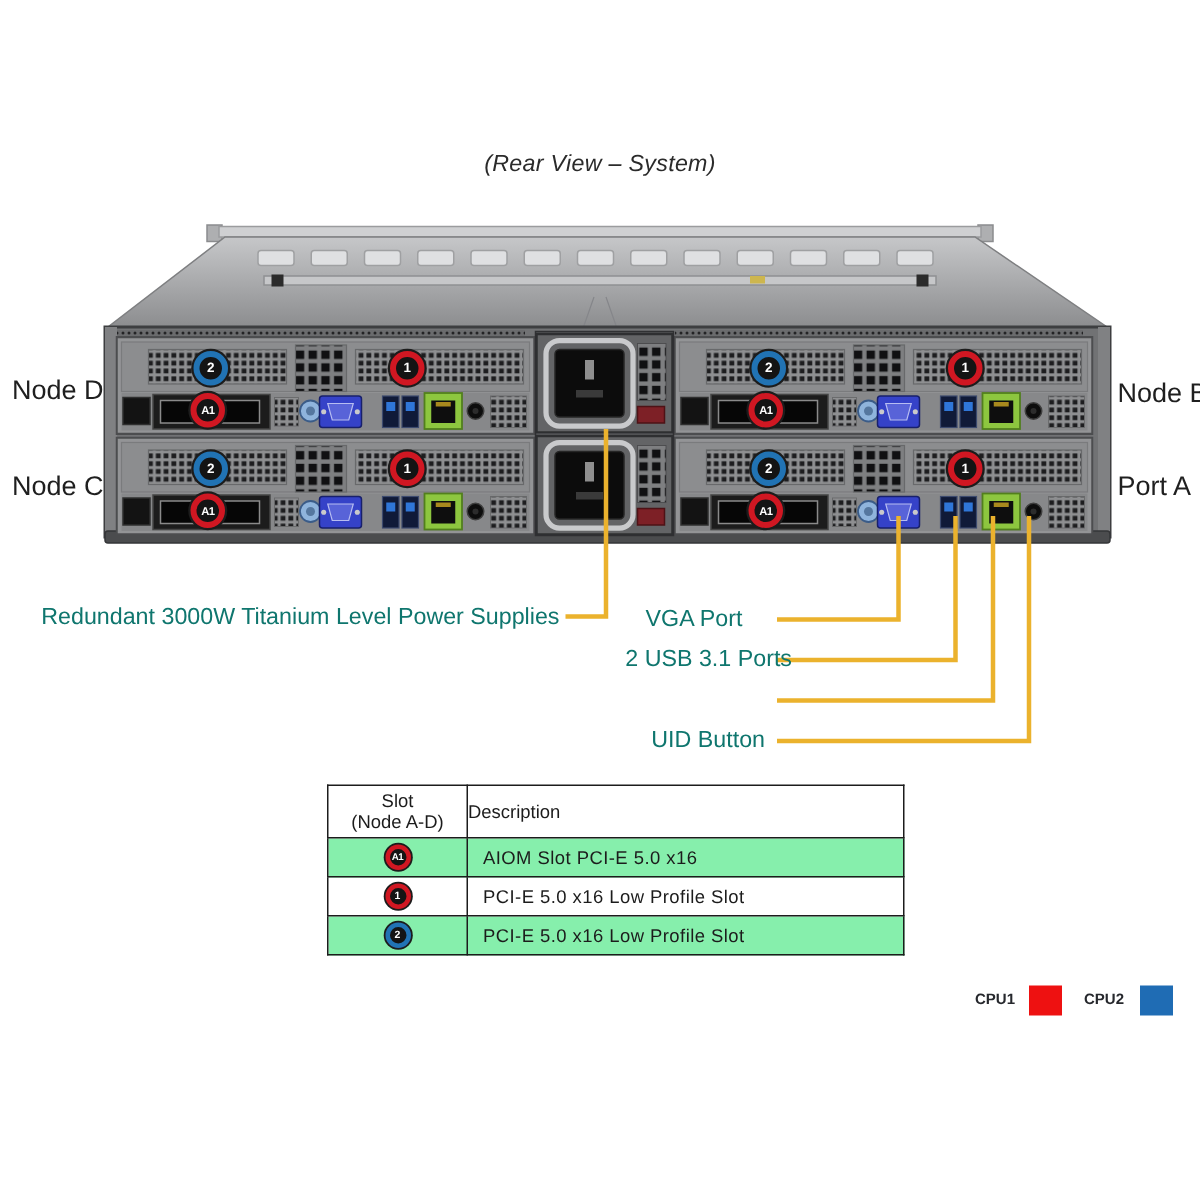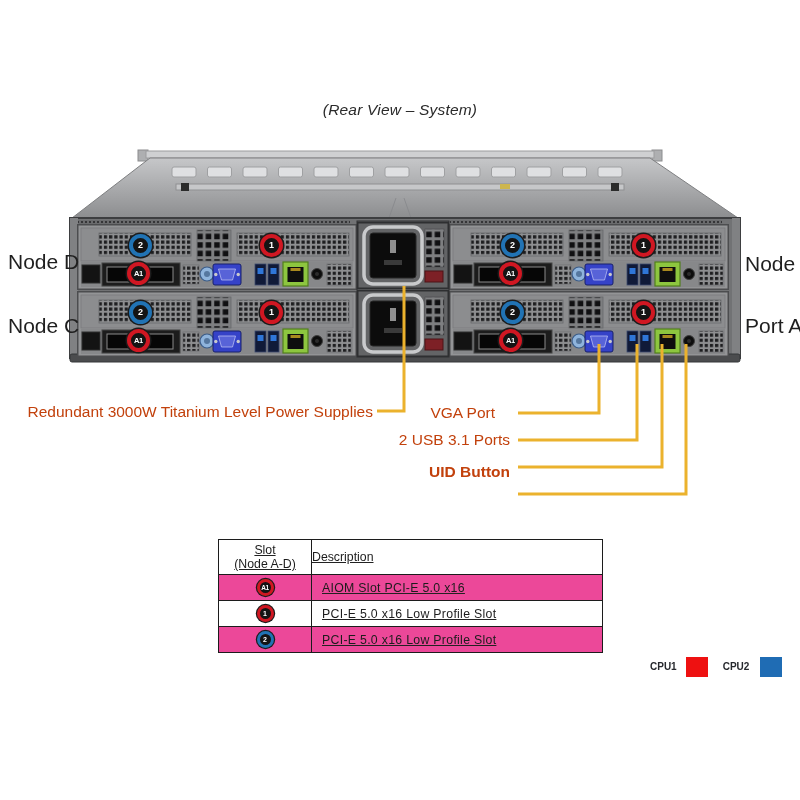--- a/index.html
+++ b/index.html
@@ -1,40 +1,40 @@
 <!DOCTYPE html>
 <html><head>
 <meta charset="utf-8">
 <style>
   html,body{margin:0;padding:0;background:#ffffff;}
   .canvas{position:relative;width:800px;height:800px;background:#ffffff;overflow:hidden;
           font-family:"Liberation Sans",sans-serif;color:#222;}
   .abs{position:absolute;}
   .title{top:101px;left:0;width:800px;text-align:center;font-style:italic;
          font-size:15.5px;color:#2b2b2b;letter-spacing:0.2px;}
-  .node-label{font-size:21px;color:#1f1f1f;white-space:nowrap;}
-  .callout-label{font-size:15.5px;color:#c2410c;white-space:nowrap;text-align:right;}
+  .node-label{font-size:18px;color:#1f1f1f;white-space:nowrap;}
+  .callout-label{font-size:15.5px;color:#0f766e;white-space:nowrap;text-align:right;}
   .chassis-svg{top:0;left:0;}
 
   
   .chassis-badge{position:absolute;width:15px;height:15px;border-radius:50%;
     background:#141414;color:#fff;text-align:center;
     font:bold 9px/15px "Liberation Sans",sans-serif;
     border:4.5px solid #d01722;box-shadow:0 0 0 1.5px #1c1c1c;}
   .chassis-badge.blue{border-color:#2173b4;}
   .chassis-badge.a1{font-size:7.5px;letter-spacing:-0.4px;}
 
   
   .slot-table{border-collapse:collapse;table-layout:fixed;width:385px;background:#fff;}
   .slot-table th,.slot-table td{border:1.6px solid #1c1c1c;padding:0;vertical-align:middle;}
   .slot-table th{height:34px;font-weight:normal;font-size:12.3px;color:#1c1c1c;text-align:left;background:#fff;}
   .slot-table td{height:25px;font-size:12.3px;color:#1c1c1c;}
   .slot-table .col-slot{width:92px;text-align:center;}
   .slot-table .col-desc{padding-left:10px;text-align:left;letter-spacing:0.3px;}
-  .slot-table tr.gray td{background:#ec4899;}
+  .slot-table tr.gray td{background:#86efac;}
   .tbl-badge{display:inline-block;width:11px;height:11px;border-radius:50%;
     background:#141414;color:#fff;text-align:center;vertical-align:middle;
     font:bold 7px/11px "Liberation Sans",sans-serif;
     border:3.2px solid #d01722;box-shadow:0 0 0 1.2px #1c1c1c;}
   .tbl-badge.blue{border-color:#2173b4;}
 
   
   .legend{top:657px;left:650px;display:flex;align-items:center;}
   .legend .lbl{font:bold 10px/20px "Liberation Sans",sans-serif;color:#26282d;}
   .legend .sq{width:22px;height:20px;margin-left:9px;}
@@ -181,24 +181,24 @@
   <div class="chassis-badge blue" style="left:501px;top:234px;">2</div>
   <div class="chassis-badge" style="left:632px;top:234px;">1</div>
   <div class="chassis-badge a1" style="left:499px;top:262px;">A1</div>
 
   <div class="chassis-badge blue" style="left:501px;top:301px;">2</div>
   <div class="chassis-badge" style="left:632px;top:301px;">1</div>
   <div class="chassis-badge a1" style="left:499px;top:329px;">A1</div>
 
   <div class="abs callout-label" style="right:427px;top:403px;">Redundant 3000W Titanium Level Power Supplies</div>
   <div class="abs callout-label" style="right:305px;top:404px;">VGA Port</div>
-  <div class="abs callout-label" style="right:290px;top:431px;">2 USB 3.1 Ports</div>
-  <div class="abs callout-label" style="right:290px;top:463px;font-weight:bold;">UID Button</div>
-
-  <table class="slot-table abs" style="left:218px;top:539px;text-decoration:underline;">
+  <div class="abs callout-label" style="right:272px;top:431px;">2 USB 3.1 Ports</div>
+  <div class="abs callout-label" style="right:290px;top:485px;">UID Button</div>
+
+  <table class="slot-table abs" style="left:218px;top:523px;">
     <tbody>
         <tr>
       <th class="col-slot">
         <div>Slot</div>
         <div>(Node A-D)</div>
       </th>
       <th>Description</th>
     </tr>
     <tr class="gray">
       <td class="col-slot"><span class="tbl-badge a1" style="font-size:6.5px;letter-spacing:-0.4px;">A1</span></td>

